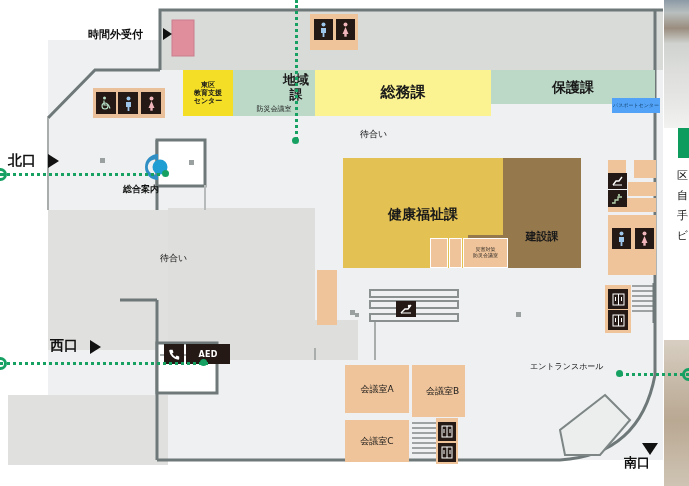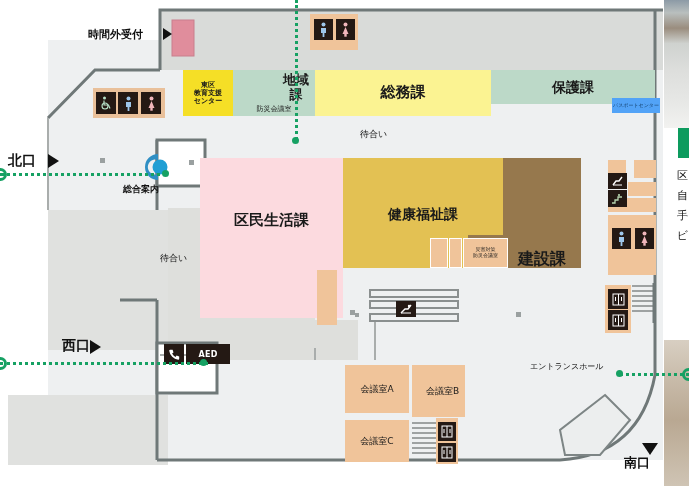--- a/index.html
+++ b/index.html
@@ -108,33 +108,29 @@
   <div class="room" style="left:491px;top:70px;width:164px;height:34px;background:#bcd9c8;
               font-size:14px;font-weight:bold;">
     <span>保護課</span>
   </div>
 
   <div class="room" style="left:612px;top:98px;width:48px;height:15px;background:#52a3f7;
               font-size:5px;color:#103a63;">
     <span>パスポートセンター</span>
   </div>
 
-  <div class="room" style="left:200px;top:158px;width:143px;height:160px;background:#fcdadf;
-              font-size:15px;font-weight:bold;align-items:flex-start;padding-top:54px;">
-    <span>区民生活課</span>
-  </div>
 
   <div class="room" style="left:343px;top:158px;width:160px;height:110px;background:#e3c153;
               font-size:14px;font-weight:bold;align-items:flex-start;padding-top:48px;">
     <span>健康福祉課</span>
   </div>
   <div class="abs" style="left:343px;top:255px;width:160px;height:12px;background:#e3c153;"></div>
 
   <div class="room" style="left:503px;top:158px;width:78px;height:110px;background:#96784d;
-              font-size:16px;font-weight:bold;align-items:flex-end;padding-top:48px;">
+              font-size:11px;font-weight:bold;align-items:center;padding-top:48px;">
     <span>建設課</span>
   </div>
   <div class="abs" style="left:468px;top:235px;width:40px;height:33px;background:#96784d;"></div>
 
   <div class="abs" style="left:430px;top:238px;width:18px;height:30px;background:#f0c49a;border:1px solid #fff;"></div>
   <div class="abs" style="left:449px;top:238px;width:13px;height:30px;background:#f0c49a;border:1px solid #fff;"></div>
   <div class="room" style="left:463px;top:238px;width:45px;height:30px;background:#f0c49a;border:1px solid #fff;
               font-size:5px;flex-direction:column;">
     <span>災害対策</span>
     <span>防災会議室</span>
@@ -317,21 +313,21 @@
 
   <div class="lbl" style="left:88px;top:29px;font-size:11px;font-weight:bold;">時間外受付</div>
   <div class="tri" style="left:163px;top:28px;border-top:6px solid transparent;border-bottom:6px solid transparent;border-left:9px solid #111;"></div>
 
   <div class="lbl" style="left:8px;top:153px;font-size:14px;font-weight:bold;">北口</div>
   <div class="tri" style="left:48px;top:154px;border-top:7px solid transparent;border-bottom:7px solid transparent;border-left:11px solid #111;"></div>
   <div class="route" style="left:0px;top:173px;width:168px;"></div>
   <div class="dot" style="left:162px;top:170px;"></div>
   <div class="ring" style="left:-6px;top:168px;"></div>
 
-  <div class="lbl" style="left:62px;top:338px;font-size:14px;font-weight:bold;">西口</div>
+  <div class="lbl" style="left:50px;top:338px;font-size:14px;font-weight:bold;">西口</div>
   <div class="tri" style="left:90px;top:340px;border-top:7px solid transparent;border-bottom:7px solid transparent;border-left:11px solid #111;"></div>
   <div class="route" style="left:0px;top:362px;width:208px;"></div>
   <div class="dot" style="left:200px;top:359px;"></div>
   <div class="ring" style="left:-6px;top:357px;"></div>
 
   <div class="routev" style="left:295px;top:0px;height:140px;"></div>
   <div class="dot" style="left:292px;top:137px;"></div>
 
   <div class="route" style="left:620px;top:373px;width:69px;"></div>
   <div class="dot" style="left:616px;top:370px;"></div>

